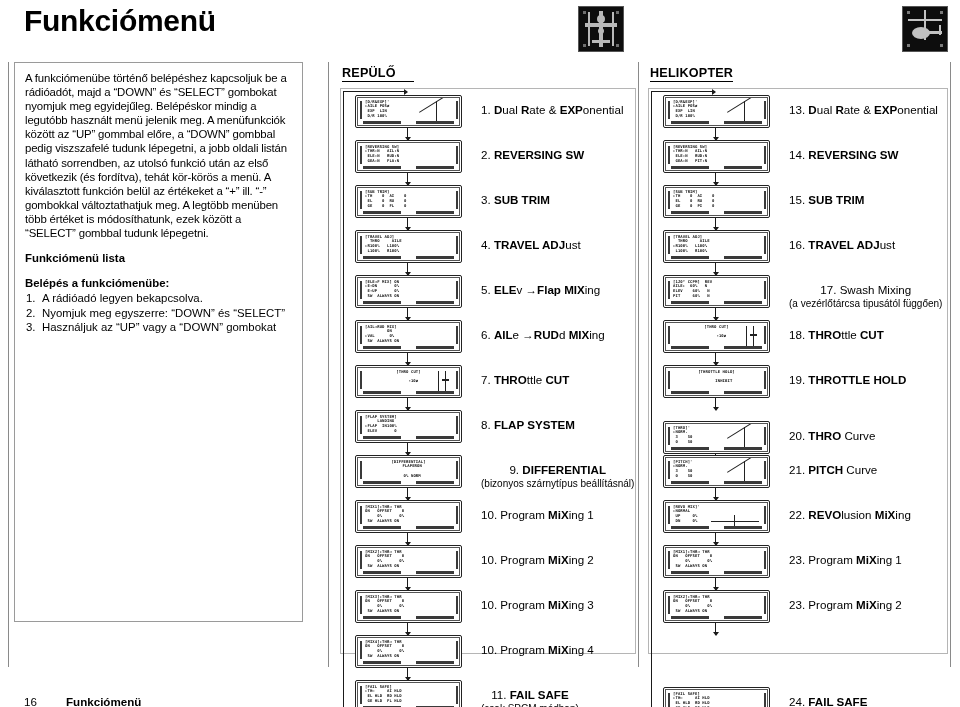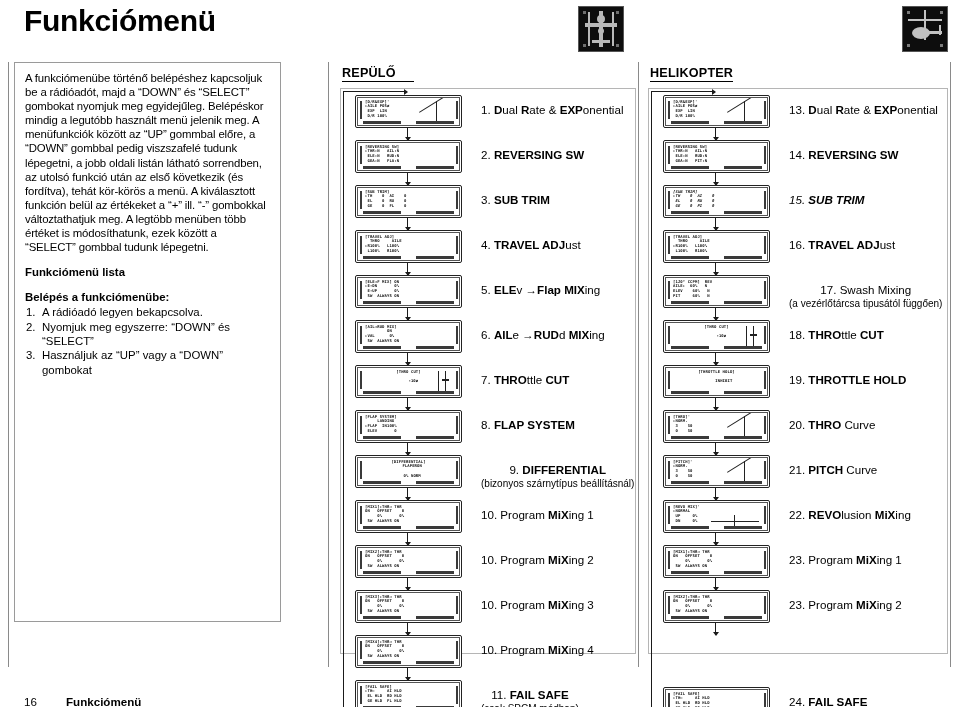--- a/index.html
+++ b/index.html
@@ -29,21 +29,21 @@
 
   
   .rule{position:absolute;background:#8a8a8a;}
   .vrule-left   {left:8px;  top:62px; width:1px;height:605px;}
   .vrule-mid    {left:328px;top:62px; width:1px;height:605px;}
   .vrule-mid2   {left:638px;top:62px; width:1px;height:605px;}
   .vrule-right  {left:950px;top:62px; width:1px;height:605px;}
 
   
   .left-col{
-    position:absolute;left:14px;top:62px;width:267px;height:560px;
+    position:absolute;left:14px;top:62px;width:289px;height:560px;
     border:1px solid #9a9a9a;
     box-sizing:border-box;
     padding:8px 10px 6px 10px;
   }
   .left-col p{
     margin:0;
     font-size:11.4px;
     line-height:14.1px;
     text-align:left;
   }
@@ -503,21 +503,21 @@
  GEA:N   PIT:N</div>
                 <div class="lcd-foot">
                   <span class="a"></span>
                   <span class="b"></span>
                 </div>
               </div>
             </div>
             <div class="arrow"></div>
             <div class="label"><span class="idx">14.</span> <b>REVERSING SW</b></div>
           </div>
-          <div class="row" style="top: 96px; font-style: italic;">
+          <div class="row" style="top: 96px;">
             <div class="lcd">
               <div class="lcd-in">
                 <div class="lcd-txt left">[SUB TRIM]
 ▸TH    0  AI    0
  EL    0  RU    0
  GE    0  PI    0</div>
                 <div class="lcd-foot">
                   <span class="a"></span>
                   <span class="b"></span>
                 </div>
@@ -588,21 +588,21 @@
 </div>
                 <div class="lcd-foot">
                   <span class="a"></span>
                   <span class="b"></span>
                 </div>
               </div>
             </div>
             <div class="arrow"></div>
             <div class="label"><span class="idx">19.</span> <b>THROTTLE HOLD</b></div>
           </div>
-          <div class="row" style="top: 321px;">
+          <div class="row" style="top: 332px;">
             <div class="lcd">
               <div class="lcd-in">
                 <div class="lcd-txt left">[THRO]'
 ▸NORM.
  3    50
  0    50</div>
                 <div class="curve">
                   <div class="ln" style="left: 0px; top: 21px; width: 34px; height: 1px;"></div>
                   <div class="ln" style="left: 17px; top: 0px; width: 1px; height: 22px;"></div>
                   <div class="ln" style="left: 0px; top: 11px; width: 39px; height: 1px; transform: rotate(-32deg); transform-origin: 0px 0px;"></div>

